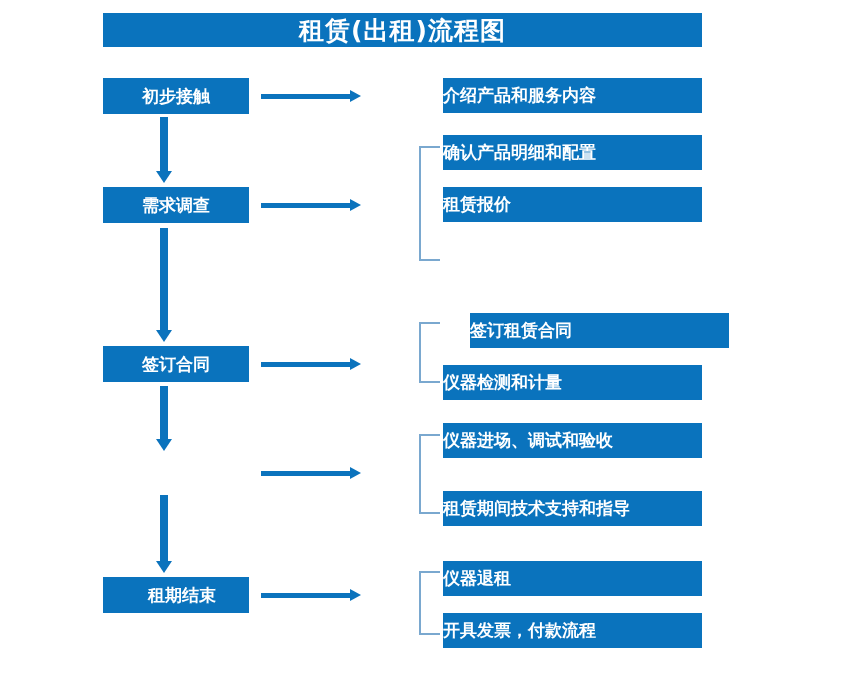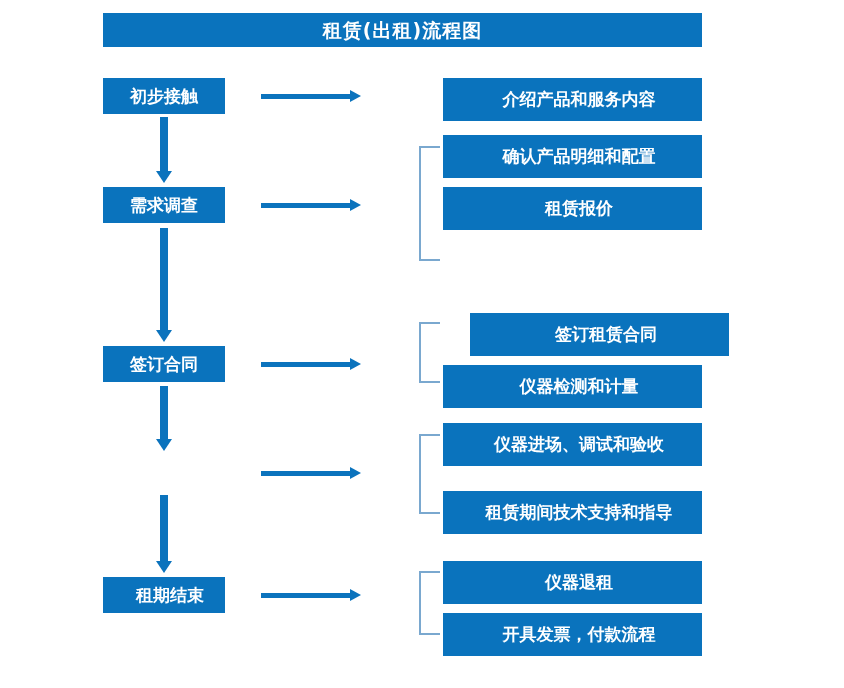--- a/index.html
+++ b/index.html
@@ -28,21 +28,21 @@
     top: 13px;
     width: 599px;
     height: 34px;
     background: #0a73bd;
     display: flex;
     align-items: center;
     justify-content: center;
   }
   .title-bar .title-text {
     color: #ffffff;
-    font-size: 19px;
+    font-size: 25px;
     font-weight: bold;
     letter-spacing: 1px;
     line-height: 1;
   }
 
   
   .node {
     position: absolute;
     background: #0a73bd;
     display: flex;
@@ -53,35 +53,34 @@
     color: #ffffff;
     font-size: 17px;
     font-weight: bold;
     line-height: 1;
     white-space: nowrap;
   }
 
   
   .node.stage {
     left: 103px;
-    width: 122px;
+    width: 146px;
     height: 36px;
     justify-content: center;
   }
   .node.stage .node-text {
     font-size: 17px;
   }
 
   
   .node.detail {
     left: 443px;
     width: 259px;
-    height: 43px;
-    justify-content: center;
-    padding-left: 13px;
+    height: 35px;
+    justify-content: flex-start;
   }
   .node.detail .node-text {
     font-size: 17px;
   }
 
   
   .arrow-h {
     position: absolute;
     height: 14px;
     width: 100px;

